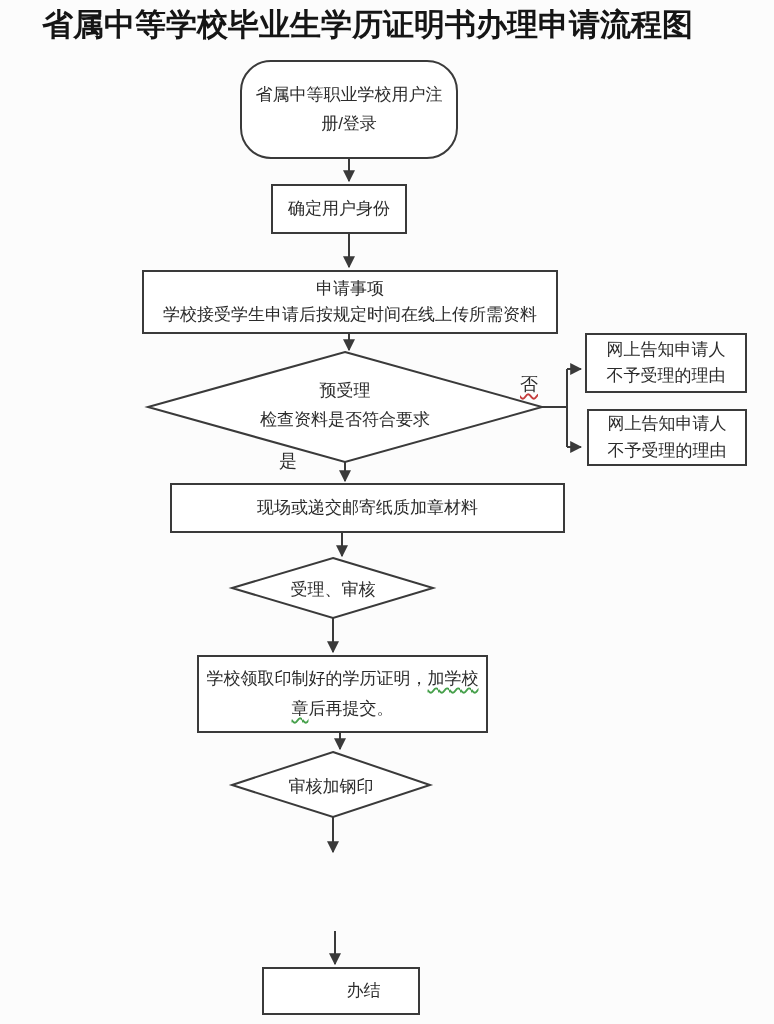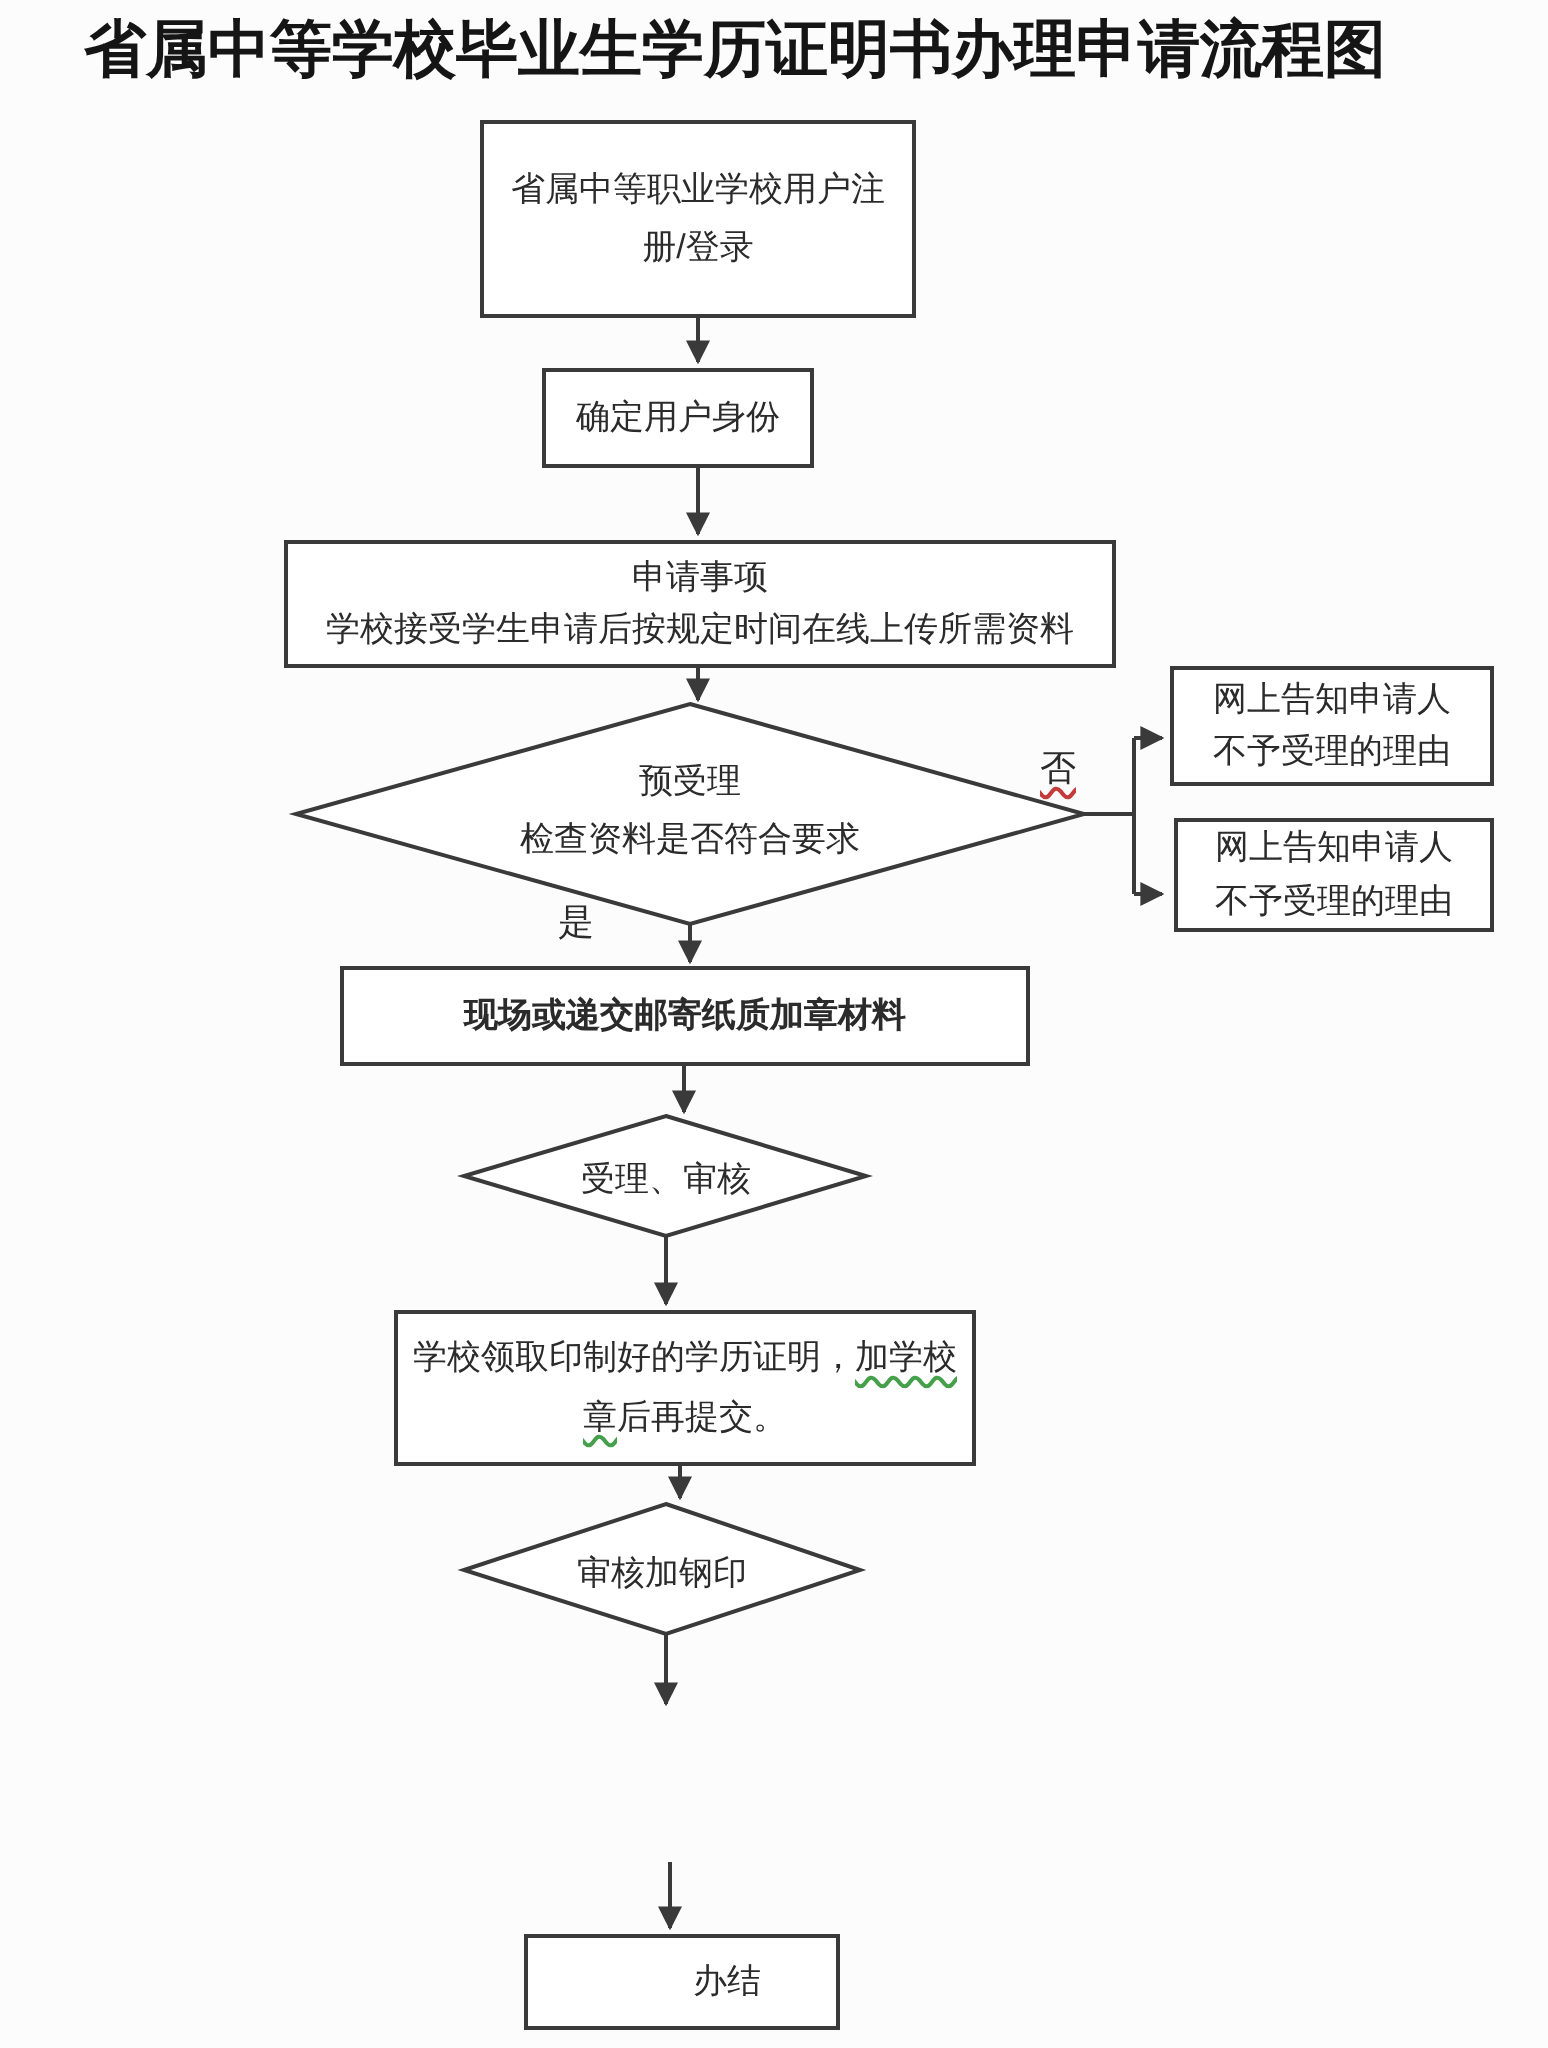--- a/index.html
+++ b/index.html
@@ -68,21 +68,21 @@
     <polyline points="542,407 567,407"></polyline>
     <line x1="567" y1="369" x2="567" y2="447"></line>
     <line x1="567" y1="369" x2="581" y2="369" marker-end="url(#arr)"></line>
     <line x1="567" y1="447" x2="581" y2="447" marker-end="url(#arr)"></line>
 
     <polygon class="diamond" points="345,352 542,407 345,462 148,407"></polygon>
     <polygon class="diamond" points="333,558 433,588 333,618 232,588"></polygon>
     <polygon class="diamond" points="333,752 430,785 333,817 232,785"></polygon>
   </svg>
 
-  <div class="box" style="left:240px;top:60px;width:218px;height:99px;">
+  <div class="box" style="left:240px;top:60px;width:218px;height:99px;border-radius:31px;">
     <div class="inner">
       <span>省属中等职业学校用户注</span><br>
       <span>册/登录</span>
     </div>
   </div>
 
   <div class="box" style="left:271px;top:184px;width:136px;height:50px;">
     <div class="inner">确定用户身份</div>
   </div>
 
@@ -100,21 +100,21 @@
     </div>
   </div>
 
   <div class="box" style="left:587px;top:409px;width:160px;height:57px;line-height:1.55;">
     <div class="inner">
       <span>网上告知申请人</span><br>
       <span>不予受理的理由</span>
     </div>
   </div>
 
-  <div class="box" style="left:170px;top:483px;width:345px;height:50px;font-weight:bold;">
+  <div class="box" style="left:170px;top:483px;width:395px;height:50px;">
     <div class="inner">现场或递交邮寄纸质加章材料</div>
   </div>
 
   <div class="box" style="left:197px;top:655px;width:291px;height:78px;line-height:1.75;">
     <div class="inner">
       <span>学校领取印制好的学历证明，</span><span class="mark-green">加学校</span><br>
       <span class="mark-green">章</span><span>后再提交。</span>
     </div>
   </div>
 

